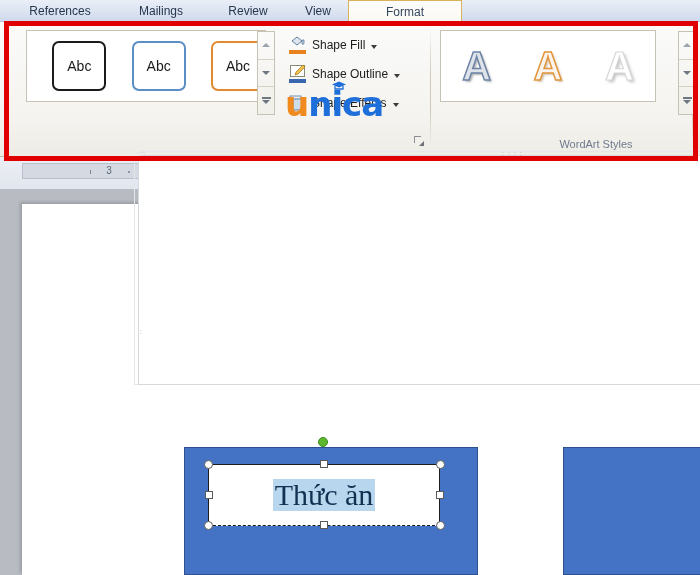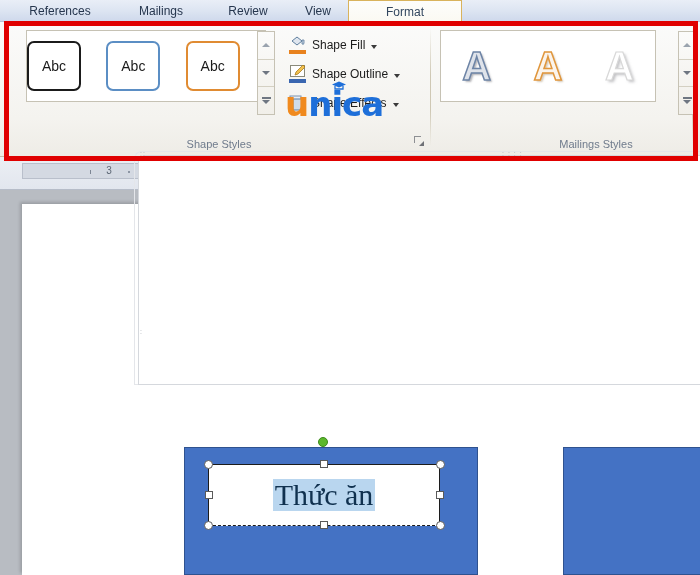--- a/index.html
+++ b/index.html
@@ -64,21 +64,21 @@
 
   
   .gallery {
     position: absolute; left: 0; top: 6px;
     background: #ffffff;
     border: 1px solid #c6c2b4;
     display: flex; align-items: center;
   }
   .style-thumb {
     width: 58px; height: 55px;
-    display: flex; align-items: center; justify-content: flex-start;
+    display: flex; align-items: center; justify-content: flex-end;
   }
   .abc-shape {
     width: 54px; height: 50px;
     border-radius: 7px;
     display: flex; align-items: center; justify-content: center;
     background: #ffffff;
     font-size: 14px;
     color: #1a1a1a;
     font-family: "Liberation Sans", sans-serif;
   }
@@ -400,21 +400,20 @@
         </span>
         <span>Shape Effects</span>
         <span class="cmd-caret"></span>
       </div>
 
       <div class="launcher" style="left:398px;top:110px;">
         <span class="lsq"></span>
         <span class="larr"></span>
       </div>
 
-      <div class="group-label" style="bottom:4px;left:60px;width:290px;">Shape Styles</div>
     </div>
 
     <div class="group" style="left:436px;width:256px;">
 
       <div class="gallery" style="left:4px;top:6px;width:216px;height:72px;">
         <div class="wa-thumb" style="width:72px;">
           <span class="wa-A w1">A</span>
         </div>
         <div class="wa-thumb" style="width:72px;">
           <span class="wa-A w2">A</span>
@@ -430,21 +429,21 @@
           </div>
         <div class="spin-btn">
             <span class="tri-dn"></span>
           </div>
         <div class="spin-btn" style="flex-direction:column;">
           <span class="more-bar"></span>
           <span class="tri-dn"></span>
         </div>
       </div>
 
-      <div class="group-label" style="bottom:4px;left:60px;width:200px;">Mailings Styles</div>
+      <div class="group-label" style="bottom:4px;left:60px;width:200px;">WordArt Styles</div>
     </div>
 
     <div class="unica" style="left:285px;top:62px;">
       <span class="u">u</span><span class="rest">nica</span>
       <svg class="cap" viewBox="0 0 16 9">
         <path d="M1 3.5 L8 0.5 L15 3.5 L8 6.5 Z" fill="#1e6fd9"></path>
         <path d="M4 5 L4 8 L12 8 L12 5" fill="none" stroke="#1e6fd9" stroke-width="1.3"></path>
       </svg>
     </div>
   </div>

